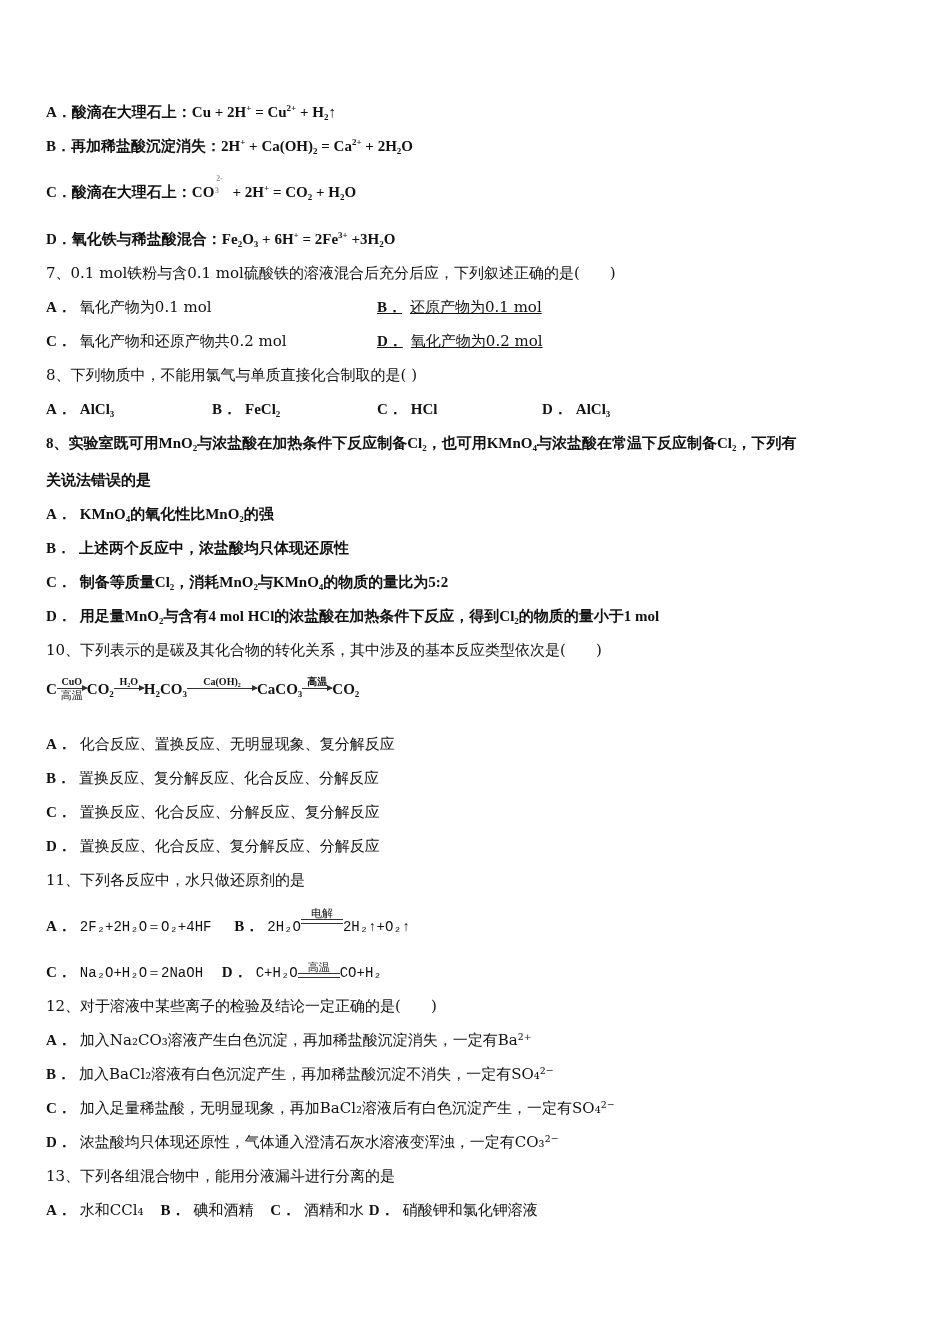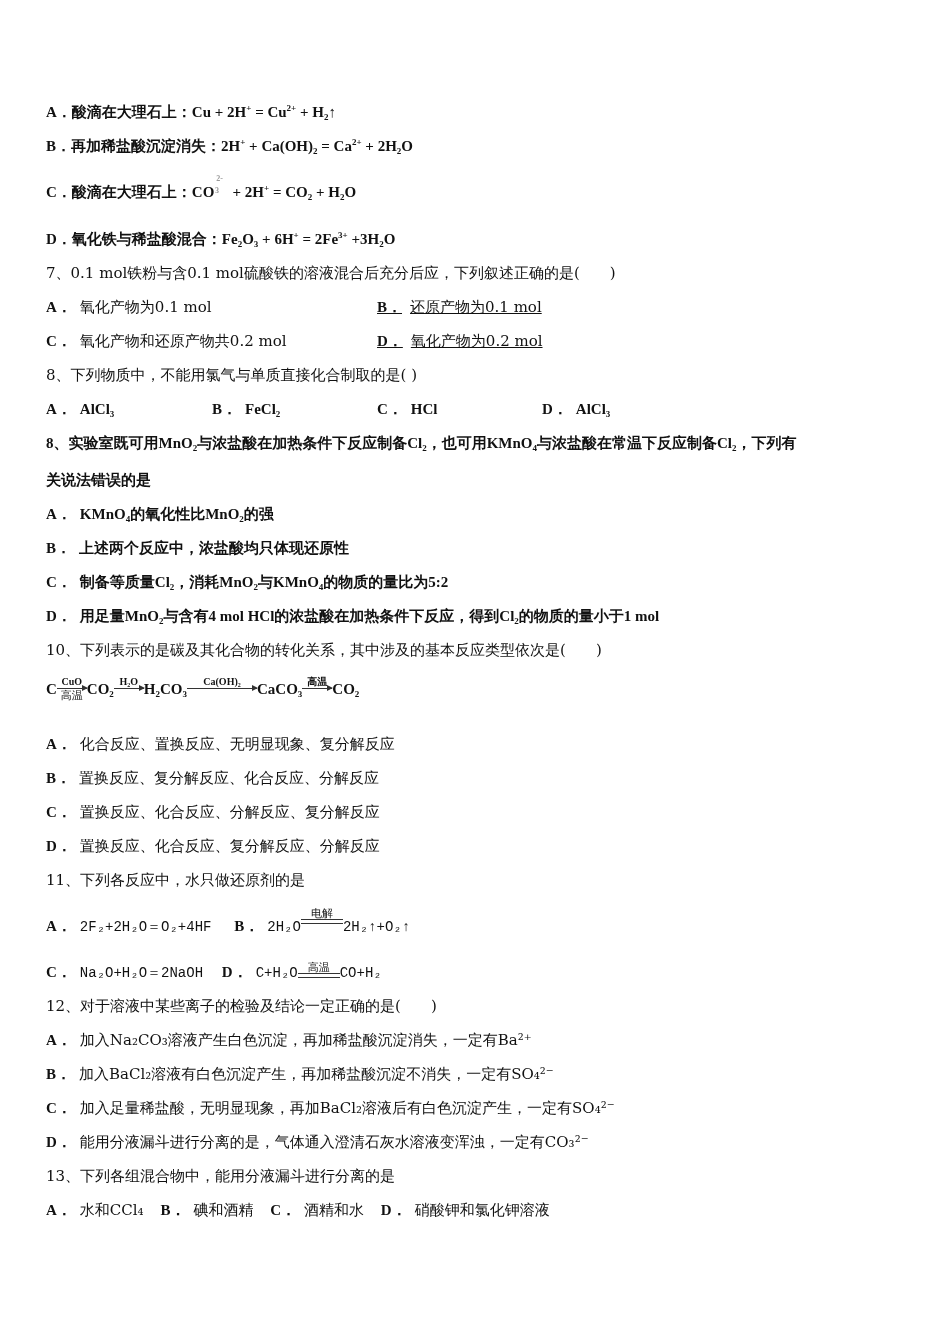--- a/index.html
+++ b/index.html
@@ -79,21 +79,21 @@
 </div>
 <div class="line" style="top:962px">
   <span><span class="lbl">C．</span><span class="mono">Na₂O+H₂O＝2NaOH</span></span>
   <span style="margin-left:14px"><span class="lbl">D．</span><span class="mono">C+H₂O</span><span class="eq" style="width:42px;margin-top:-6px"><span class="top">高温</span><span class="dbl"></span></span><span class="mono">CO+H₂</span></span>
 </div>
 
 <div class="line" style="top:996px">12、对于溶液中某些离子的检验及结论一定正确的是(　　)</div>
 <div class="line" style="top:1030px"><span class="lbl">A．</span><span>加入Na₂CO₃溶液产生白色沉淀，再加稀盐酸沉淀消失，一定有Ba²⁺</span></div>
 <div class="line" style="top:1064px"><span class="lbl">B．</span><span>加入BaCl₂溶液有白色沉淀产生，再加稀盐酸沉淀不消失，一定有SO₄²⁻</span></div>
 <div class="line" style="top:1098px"><span class="lbl">C．</span><span>加入足量稀盐酸，无明显现象，再加BaCl₂溶液后有白色沉淀产生，一定有SO₄²⁻</span></div>
-<div class="line" style="top:1132px"><span class="lbl">D．</span><span>能用分液漏斗进行分离的是，气体通入澄清石灰水溶液变浑浊，一定有CO₃²⁻</span></div>
+<div class="line" style="top:1132px"><span class="lbl">D．</span><span>浓盐酸均只体现还原性，气体通入澄清石灰水溶液变浑浊，一定有CO₃²⁻</span></div>
 
 <div class="line" style="top:1166px">13、下列各组混合物中，能用分液漏斗进行分离的是</div>
 <div class="line" style="top:1200px">
   <span><span class="lbl">A．</span><span>水和CCl₄</span></span>
   <span style="margin-left:12px"><span class="lbl">B．</span><span>碘和酒精</span></span>
   <span style="margin-left:12px"><span class="lbl">C．</span><span>酒精和水</span></span>
-  <span style="margin-left:12px"><span class="lbl">D．</span><span>硝酸钾和氯化钾溶液</span></span>
+  <span style=""><span class="lbl">D．</span><span>硝酸钾和氯化钾溶液</span></span>
 </div>
 
 </body></html>

